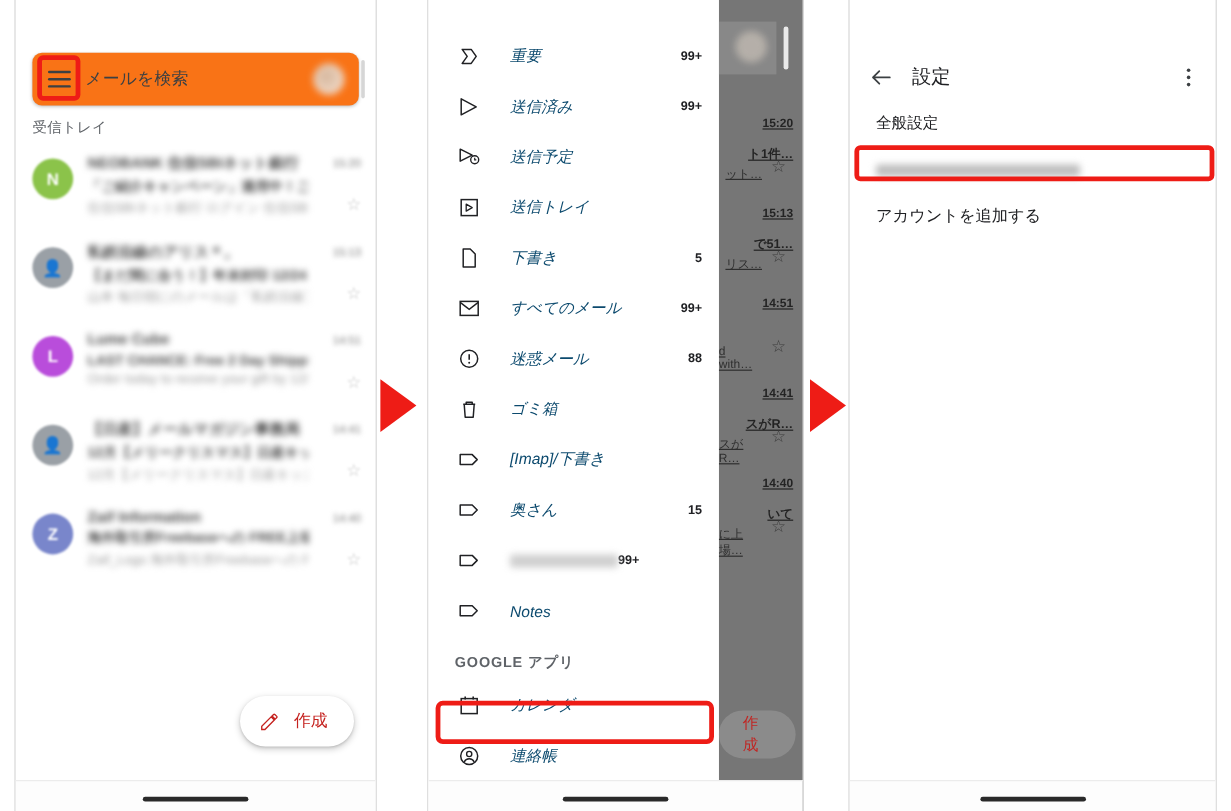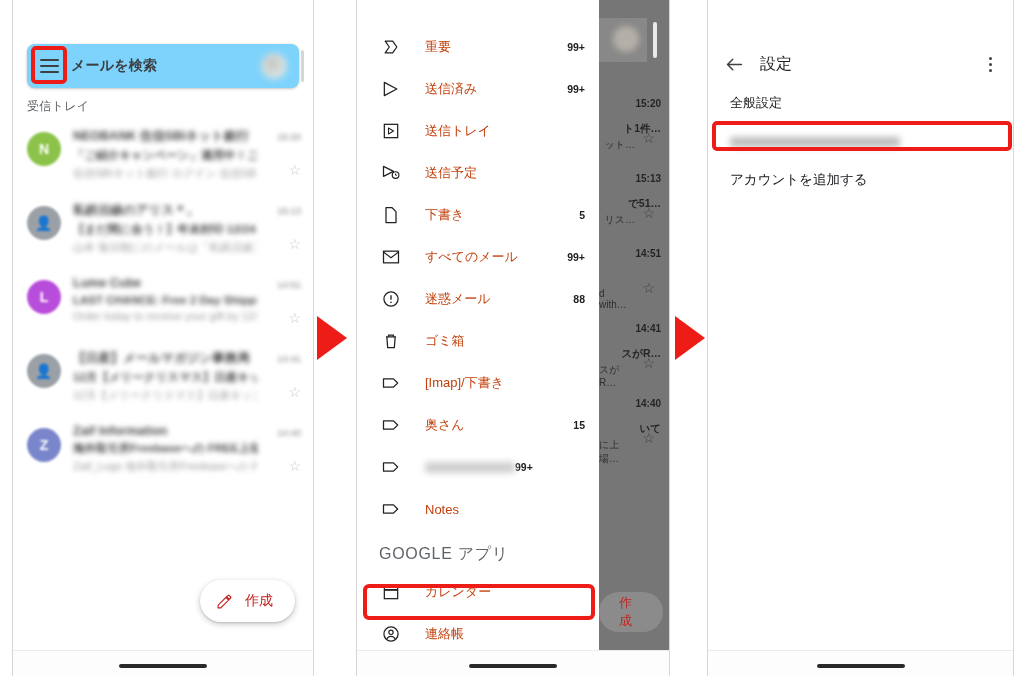--- a/index.html
+++ b/index.html
@@ -39,23 +39,23 @@
     border-top: 22px solid transparent;
     border-bottom: 22px solid transparent;
     border-left: 30px solid #ee1c16;
   }
   #arrow-1 { left: 317px; top: 316px; }
   #arrow-2 { left: 675px; top: 316px; }
 
   
   .search-bar {
     position:absolute; left:14px; top:44px; width: 272px; height: 44px;
-    background:#7dd3fc; border-radius: 8px;
+    background:#f97316; border-radius: 8px;
     box-shadow: 0 1px 3px rgba(0,0,0,.22), 0 0 0 .5px rgba(0,0,0,.04);
-    display:flex; align-items:center;font-weight:bold;
+    display:flex; align-items:center;
   }
   .hamburger-wrap { width: 44px; display:flex; align-items:center; justify-content:center; }
   .hamburger { width: 19px; height: 14px; position: relative; }
   .hamburger i {
     position:absolute; left:0; width:19px; height:2px; background:#3c4043; border-radius:1px; display:block;
   }
   .hamburger i:nth-child(1){ top:0; }
   .hamburger i:nth-child(2){ top:6px; }
   .hamburger i:nth-child(3){ top:12px; }
   .search-placeholder { font-size: 14px; color:#3c4043; letter-spacing:.2px; }
@@ -103,21 +103,21 @@
 
   
   .drawer {
     position:absolute; left:0; top:0; width: 242px; height: 100%; background:#fff; z-index: 3;
   }
   .scrim {
     position:absolute; left:242px; top:0; right:0; height:100%;
     background:#767676; z-index:2;
   }
   .scrim-inner { position:absolute; inset:0; opacity:.95; }
-  .scrim-row { position:absolute; right: 8px; color:#1f1f1f; }
+  .scrim-row { position:absolute; right: 8px; color:#1f1f1f;text-decoration:underline; }
   .scrim-time { font-size: 10px; font-weight:700; }
   .scrim-l1 { font-size: 10.5px; font-weight:700; }
   .scrim-l2 { font-size: 10px; color:#2b2b2b; }
   .scrim-star { position:absolute; right:14px; font-size:14px; color:#3b3b3b; }
   .scrim-searchbar {
     position:absolute; left:0; top:18px; right: 22px; height: 44px; background:#8a8a8a;
   }
   .scrim-av { position:absolute; right: 30px; top:26px; width:26px; height:26px; border-radius:50%;
               background:#b9b3ac; filter: blur(3px); }
   .scrim-scroll { position:absolute; right: 12px; top: 22px; width:4px; height:36px; background:#f1f1f1; border-radius:2px; }
@@ -128,25 +128,25 @@
   .scrim-fab span { font-size: 13px; color:#c5221f; }
 
   .dr-item {
     position:relative; height: 42px; display:flex; align-items:center;
     padding-left: 22px; padding-right: 14px;
   }
   .dr-icon {
     width: 24px; height: 24px; margin-right: 22px; flex: 0 0 24px;
     display:flex; align-items:center; justify-content:center; color:#202124;
   }
-  .dr-label { font-size: 13px; color:#c2410c; flex:1 1 auto; white-space:nowrap; }
+  .dr-label { font-size: 13px; color:#0c4a6e; flex:1 1 auto; white-space:nowrap;font-style:italic; }
   .dr-label.blurred { filter: blur(3px); background:#cfcfcf; color:transparent; width:90px; flex:0 0 90px; height:11px; border-radius:2px; }
   .dr-count { font-size: 10.5px; font-weight:700; color:#202124; }
   .dr-section {
-    font-size: 16px; font-weight:400; color:#5f6368; letter-spacing:.7px;
+    font-size: 12px; font-weight:700; color:#5f6368; letter-spacing:.7px;
     padding: 14px 0 6px 22px;
   }
   #hl-settings { left: 6px; top: 584px; width: 232px; height: 36px; border-radius: 6px; z-index:5; }
 
   
   .st-appbar { position:absolute; left:0; top:44px; right:0; height:40px; display:flex; align-items:center; }
   .st-back { width: 52px; display:flex; align-items:center; justify-content:center; }
   .st-title { font-size: 16px; color:#202124; }
   .st-kebab { position:absolute; right: 14px; top:50%; transform:translateY(-50%);
               width:18px; height:18px; display:flex; flex-direction:column; align-items:center; justify-content:center; gap:3px;}
@@ -312,37 +312,37 @@
               <path d="M4 4l15 8-15 8V4z" fill="none" stroke="#202124" stroke-width="1.5" stroke-linejoin="round"></path>
             </svg>
         </span>
         <span class="dr-label">送信済み</span>
         <span class="dr-count">99+</span>
       </div>
 
       <div class="dr-item">
         <span class="dr-icon">
           <svg width="20" height="20" viewBox="0 0 24 24">
-            <rect x="4" y="4" width="16" height="16" fill="none" stroke="#202124" stroke-width="1.5"></rect>
-            <path d="M9 8.5l6 3.5-6 3.5v-7z" fill="none" stroke="#202124" stroke-width="1.3" stroke-linejoin="round"></path>
-          </svg>
-        </span>
-        <span class="dr-label">送信トレイ</span>
-        <span class="dr-count"></span>
-      </div>
-
-      <div class="dr-item">
-        <span class="dr-icon">
-          <svg width="20" height="20" viewBox="0 0 24 24">
             <path d="M3 4l12 6-12 6V4z" fill="none" stroke="#202124" stroke-width="1.5" stroke-linejoin="round"></path>
             <circle cx="17.5" cy="14.5" r="4" fill="#fff" stroke="#202124" stroke-width="1.4"></circle>
             <path d="M17.5 12.6v2h1.6" stroke="#202124" stroke-width="1.2" fill="none"></path>
           </svg>
         </span>
         <span class="dr-label">送信予定</span>
+        <span class="dr-count"></span>
+      </div>
+
+      <div class="dr-item">
+        <span class="dr-icon">
+          <svg width="20" height="20" viewBox="0 0 24 24">
+            <rect x="4" y="4" width="16" height="16" fill="none" stroke="#202124" stroke-width="1.5"></rect>
+            <path d="M9 8.5l6 3.5-6 3.5v-7z" fill="none" stroke="#202124" stroke-width="1.3" stroke-linejoin="round"></path>
+          </svg>
+        </span>
+        <span class="dr-label">送信トレイ</span>
         <span class="dr-count"></span>
       </div>
 
       <div class="dr-item">
         <span class="dr-icon">
           <svg width="20" height="20" viewBox="0 0 24 24">
               <path d="M6 3h7l5 5v13H6V3z" fill="none" stroke="#202124" stroke-width="1.5" stroke-linejoin="round"></path>
             </svg>
         </span>
         <span class="dr-label">下書き</span>

